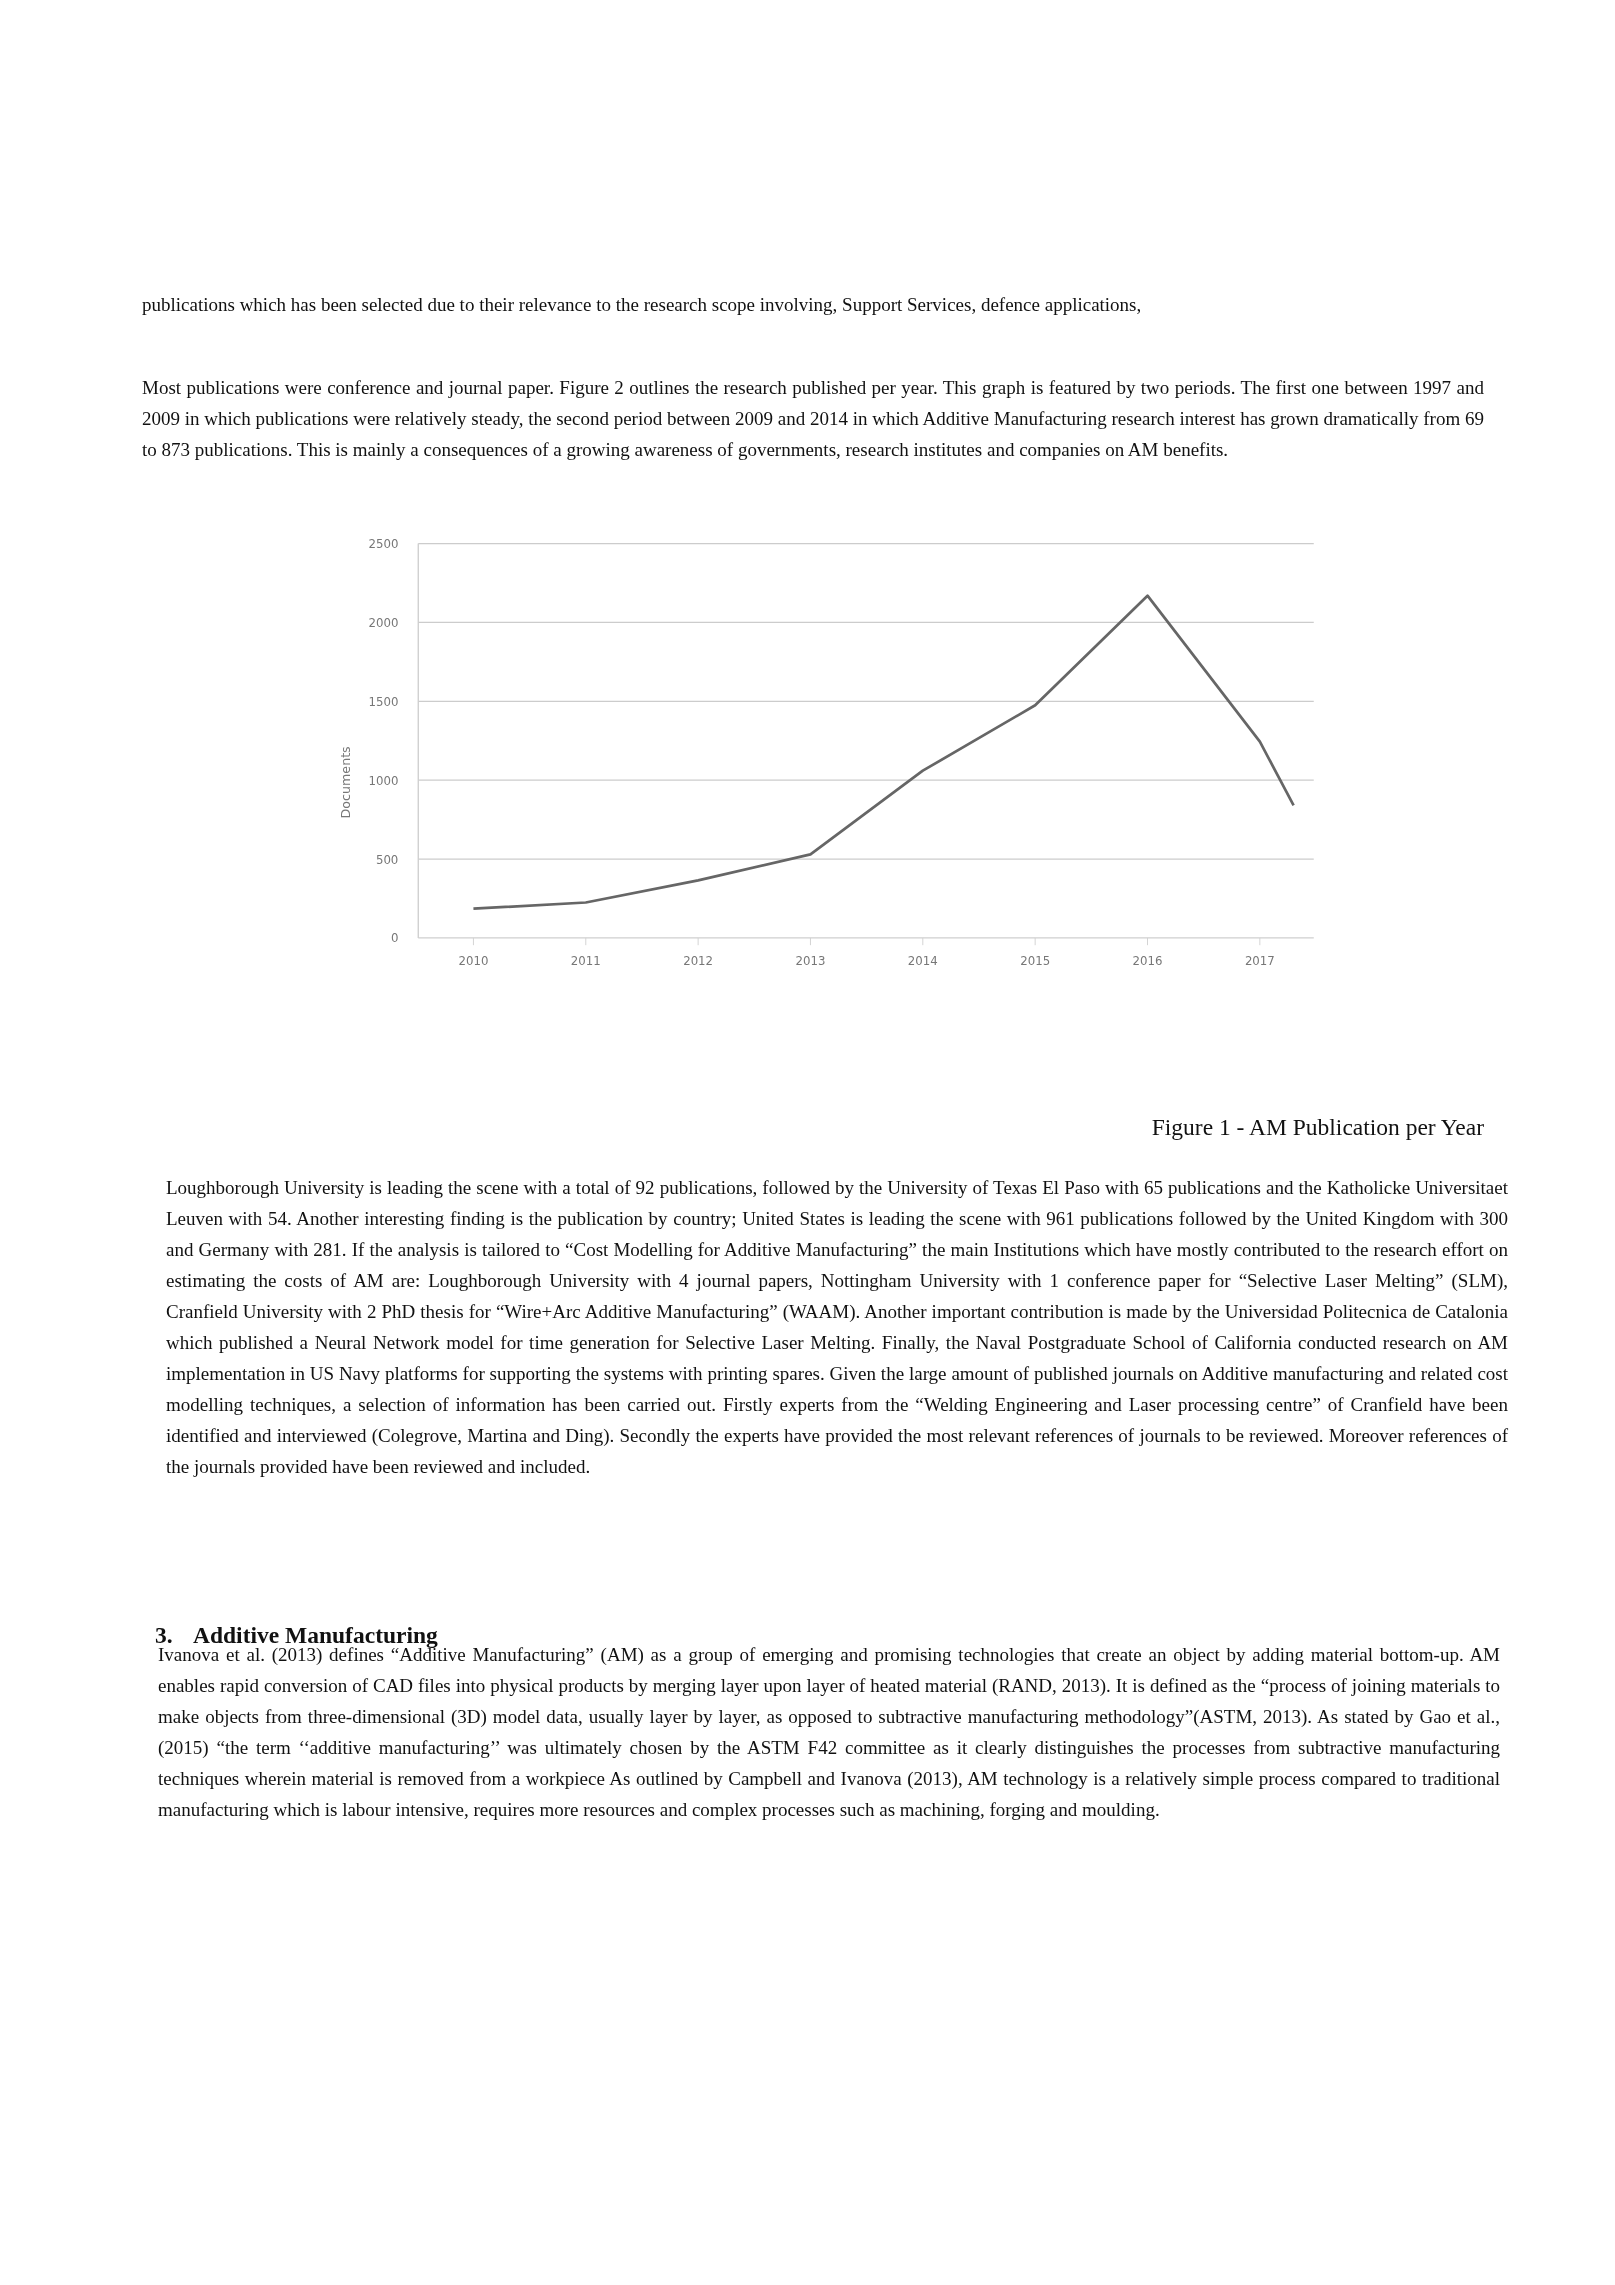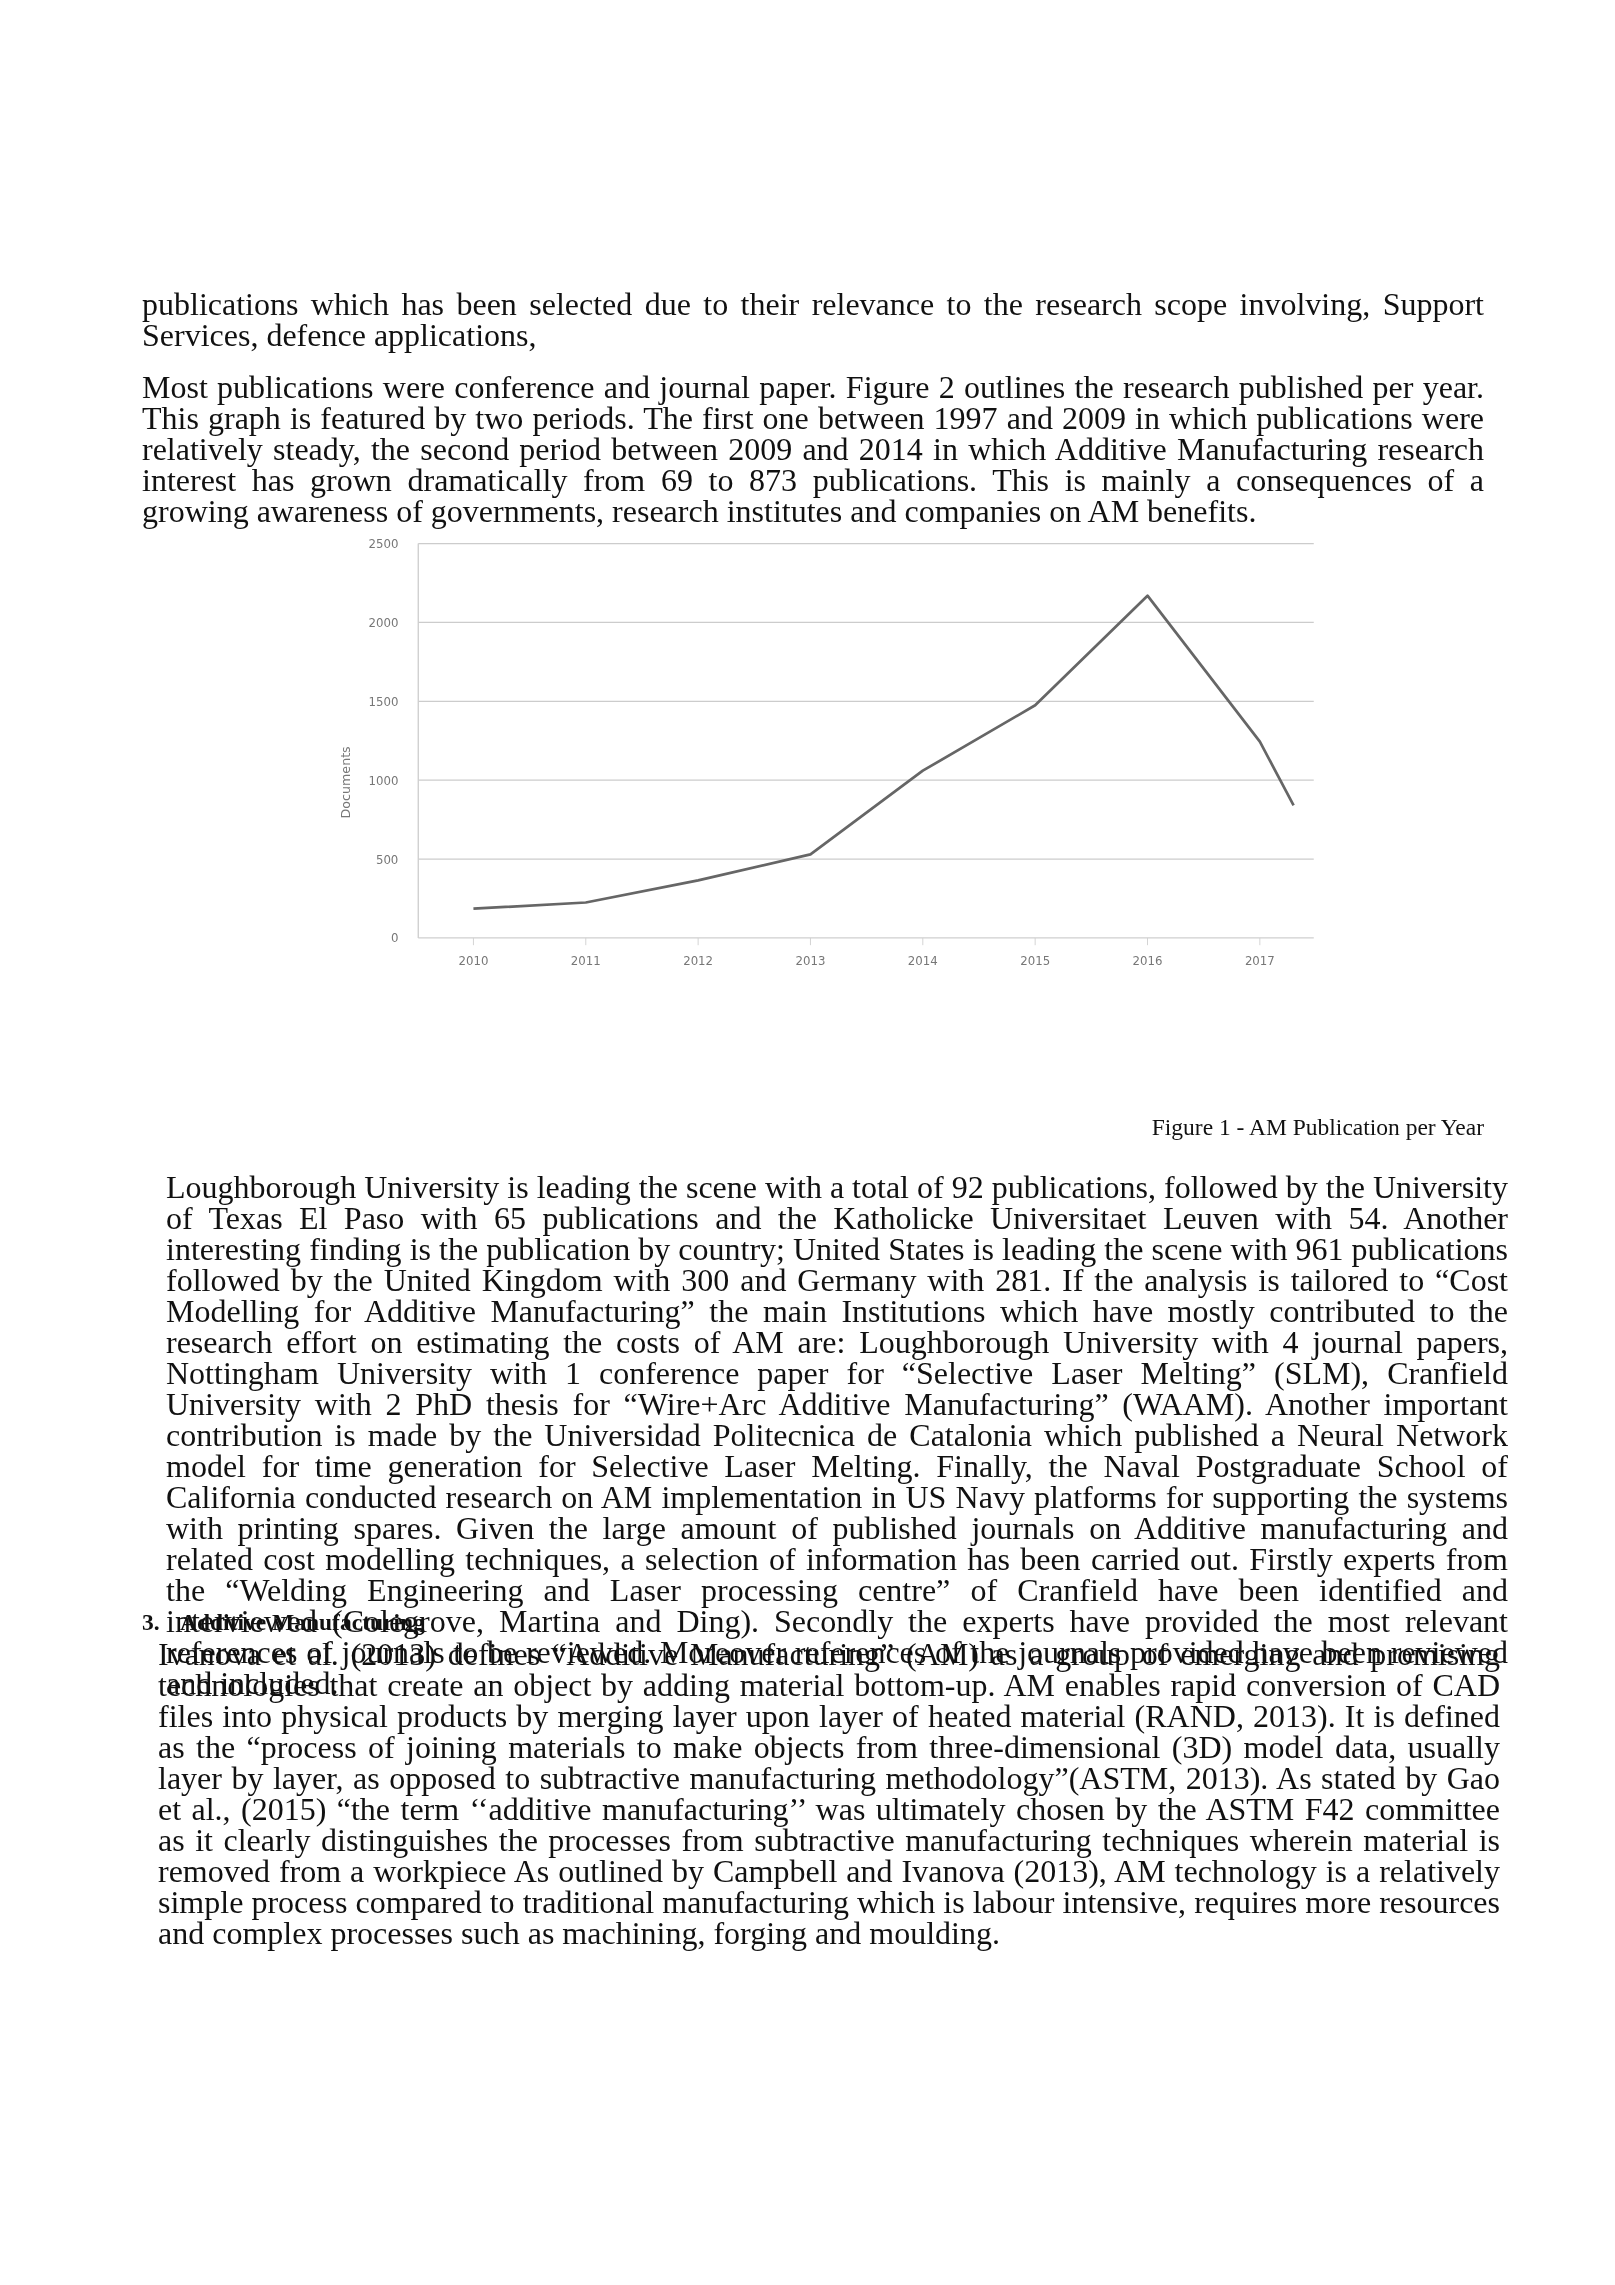--- a/index.html
+++ b/index.html
@@ -1,22 +1,22 @@
 <!DOCTYPE html>
 <html style="font-size:14.5px"><head>
   <meta charset="utf-8">
   <style>
     html, body { margin: 0; padding: 0; background: #ffffff; }
     body { width: 1616px; height: 2285px; position: relative; overflow: hidden; }
     .page { position: absolute; left: 142px; top: 0; width: 1342px; font-family: "Liberation Serif", serif; color: #111; }
-    .para { font-size: 32px; line-height: 31px; text-align: justify; text-align-last: left; margin: 0; }
+    .para { font-size: 19px; line-height: 31px; text-align: justify; text-align-last: left; margin: 0; }
     .p1 { position: absolute; top: 289px; left: 0; width: 1342px; }
     .p2 { position: absolute; top: 372px; left: 0; width: 1342px; }
     .p3 { position: absolute; top: 1172px; left: 0; width: 1342px; margin-left: 24px; }
-    .heading { position: absolute; top: 1607px; left: 0; font-size: 23.5px; font-weight: bold; line-height: 31px; margin: 0; }
+    .heading { position: absolute; top: 1607px; left: 0; font-size: 23.5px; font-weight: bold; line-height: 31px; margin: 13px; }
     .heading .num { display: inline-block; width: 38px; }
     .p4 { position: absolute; top: 1639px; left: 16px; width: 1342px; }
     .caption { position: absolute; top: 1112px; left: 0; width: 1342px; text-align: right; font-size: 23.5px; line-height: 31px; }
     .chart { position: absolute; left: 326px; top: 529px; width: 995px; height: 561px; }
     .chart svg text { font-family: "DejaVu Sans", sans-serif; fill: #777; }
   </style>
 </head>
 <body>
 
 <div class="page">

